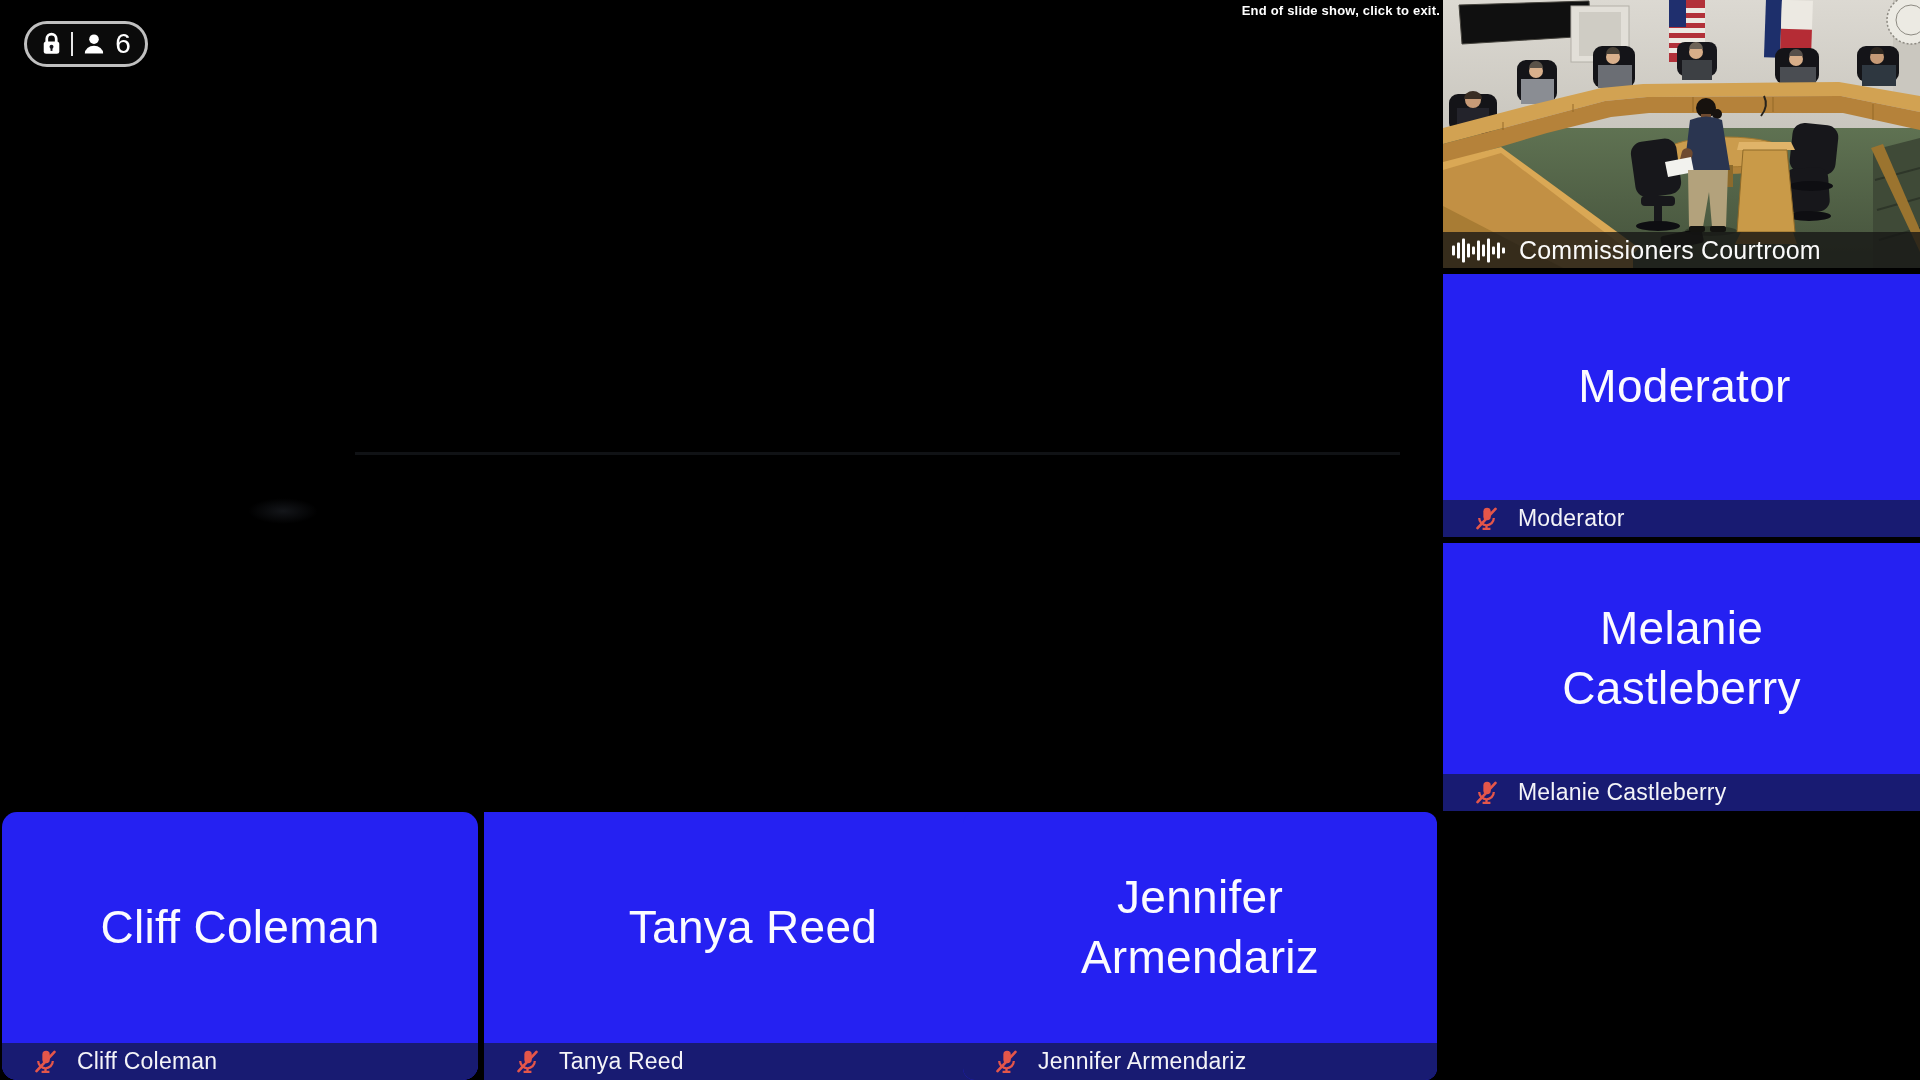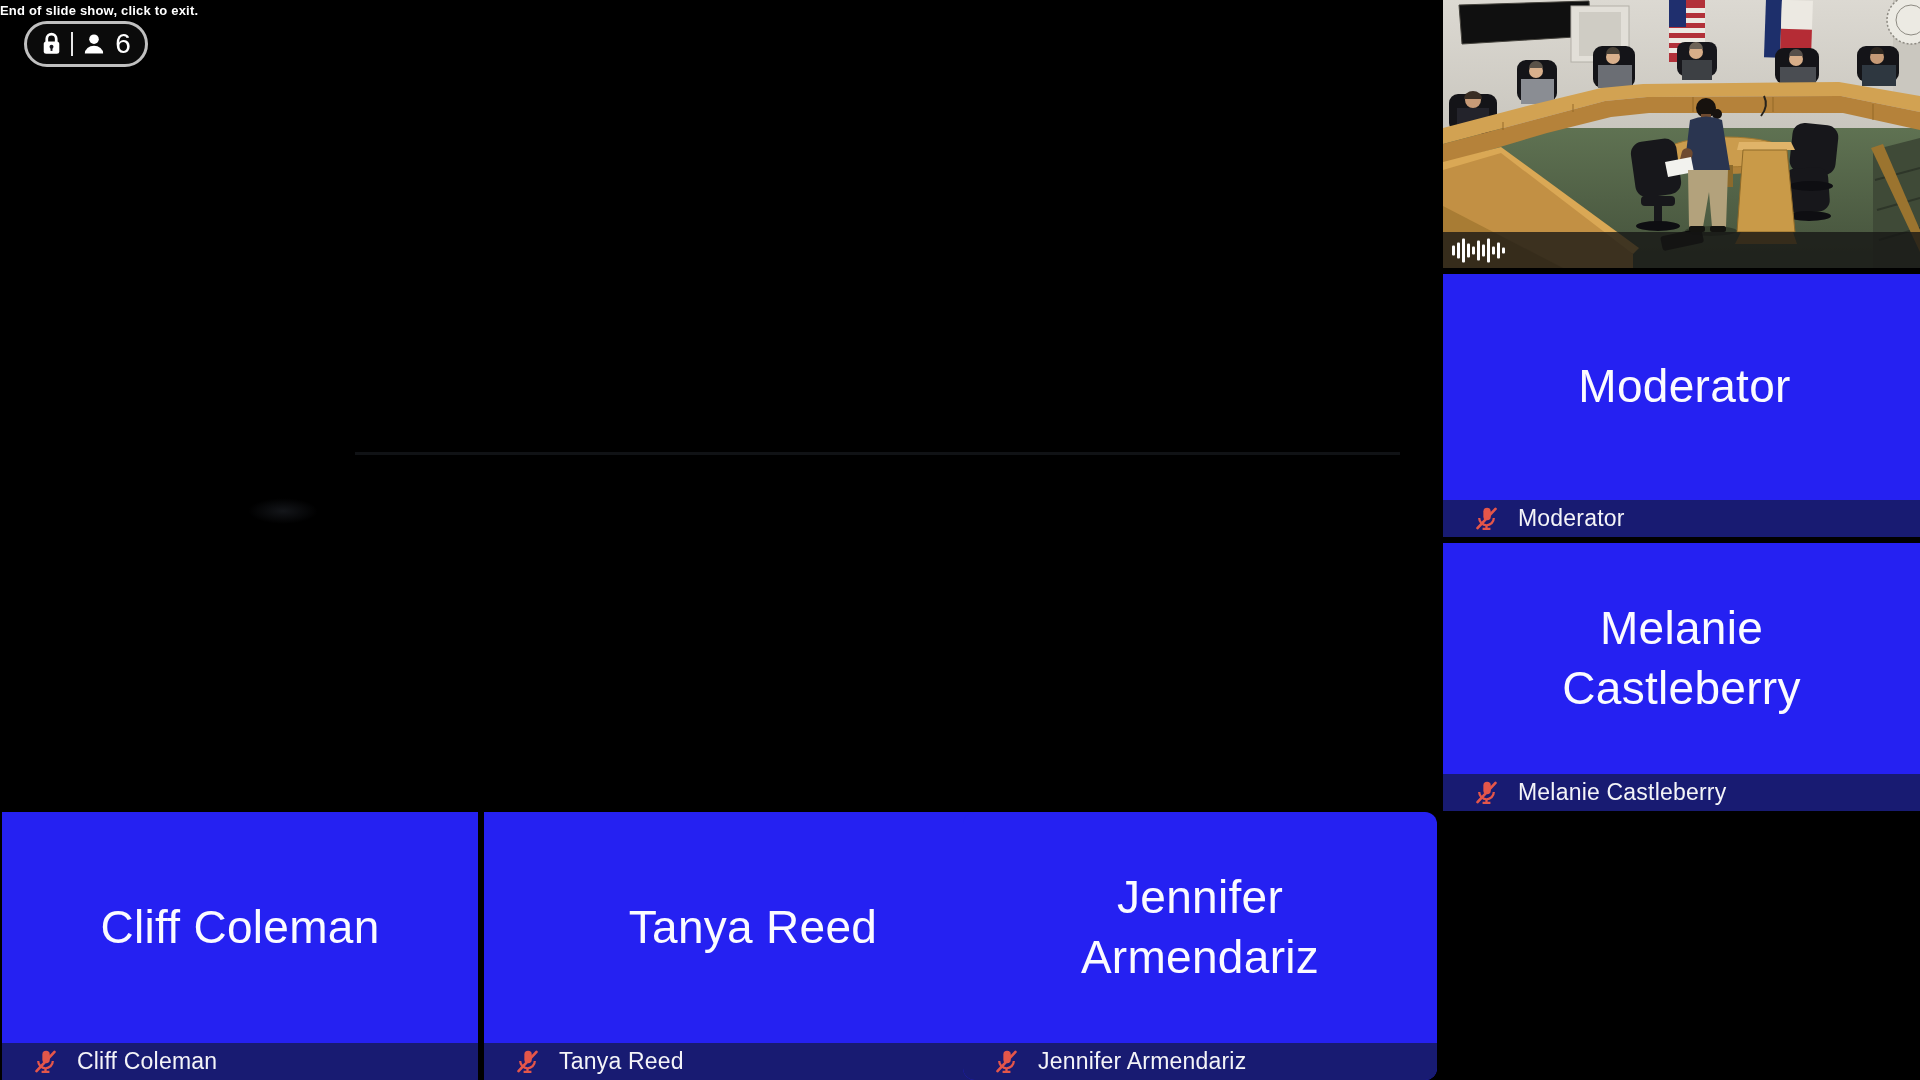--- a/index.html
+++ b/index.html
@@ -9,21 +9,21 @@
   
   .status-badge{position:absolute;left:24px;top:21px;width:124px;height:46px;
     border:3px solid var(--badge-border,#c0c0c0);border-radius:26px;
     background:rgba(20,20,20,.55);display:flex;align-items:center;justify-content:center;
     gap:9px;box-sizing:border-box;}
   .badge-divider{width:2px;height:24px;background:rgba(255,255,255,.9);}
   .badge-count{color:#fff;font-size:28px;font-weight:400;line-height:1;}
 
   
   .screen-share{position:absolute;left:0;top:0;width:1440px;height:1080px;background:#000;}
-  .slideshow-msg{position:absolute;left:0;top:3px;width:100%;text-align:left;
+  .slideshow-msg{position:absolute;left:0;top:3px;width:100%;text-align:right;
     color:#fff;font-size:13px;font-weight:700;letter-spacing:.2px;}
   .slide-remnant-line{position:absolute;left:355px;top:452px;width:1045px;height:3px;
     background:#101215;}
   .slide-remnant-smudge{position:absolute;left:248px;top:498px;width:70px;height:26px;
     background:radial-gradient(ellipse at center,#14161a 0%,transparent 70%);}
 
   
   .tile{position:absolute;background:var(--tile-blue,#2521f2);overflow:hidden;}
   .tile-body{position:absolute;left:0;right:0;top:0;bottom:37px;
     display:flex;align-items:center;justify-content:center;}
@@ -39,21 +39,21 @@
   .video-tile{position:absolute;left:1443px;top:0;width:477px;height:268px;background:#222;}
   .video-tile svg.scene{position:absolute;inset:0;display:block;}
   .video-label-bar{position:absolute;left:0;right:0;bottom:0;height:36px;
     background:var(--video-label-bg,rgba(22,22,20,.78));display:flex;align-items:center;
     padding-left:8px;gap:12px;box-sizing:border-box;}
   .video-label{color:#fafafa;font-size:25px;font-weight:400;letter-spacing:.2px;}
 
   
   .tile-moderator{left:1443px;top:274px;width:477px;height:263px;padding-left:6px;}
   .tile-melanie  {left:1443px;top:543px;width:477px;height:268px;}
-  .tile-cliff    {left:2px;  top:812px;width:476px;height:268px;}
+  .tile-cliff    {left:2px;  top:812px;width:476px;height:268px;border-radius:15px;}
   .tile-tanya    {left:484px;top:812px;width:538px;height:268px;}
   .tile-jennifer {left:963px;top:812px;width:474px;height:268px;border-radius:12px;}
 </style>
 </head>
 <body>
 
 <div class="screen-share">
   <div class="slideshow-msg">End of slide show, click to exit.</div>
   <div class="slide-remnant-line"></div>
   <div class="slide-remnant-smudge"></div>
@@ -200,20 +200,21 @@
         <rect x="16" y="6.5" width="3" height="14" rx="1"></rect>
         <rect x="21" y="9.5" width="3" height="8" rx="1"></rect>
         <rect x="26" y="3.5" width="3" height="20" rx="1"></rect>
         <rect x="31" y="7.5" width="3" height="12" rx="1"></rect>
         <rect x="36" y="1.5" width="3" height="24" rx="1"></rect>
         <rect x="41" y="9.5" width="3" height="8" rx="1"></rect>
         <rect x="46" y="5.5" width="3" height="16" rx="1"></rect>
         <rect x="51" y="10.5" width="3" height="6" rx="1"></rect>
       </svg>
     </span>
+    <span class="video-label">Commissioners Courtroom</span>
   </div>
 </div>
 
 <div class="tile tile-moderator">
   <div class="tile-body">
     <div class="tile-name">Moderator</div>
   </div>
   <div class="nameplate">
     <span class="mic-muted">
       <svg width="27" height="27" viewBox="0 0 24 24">

